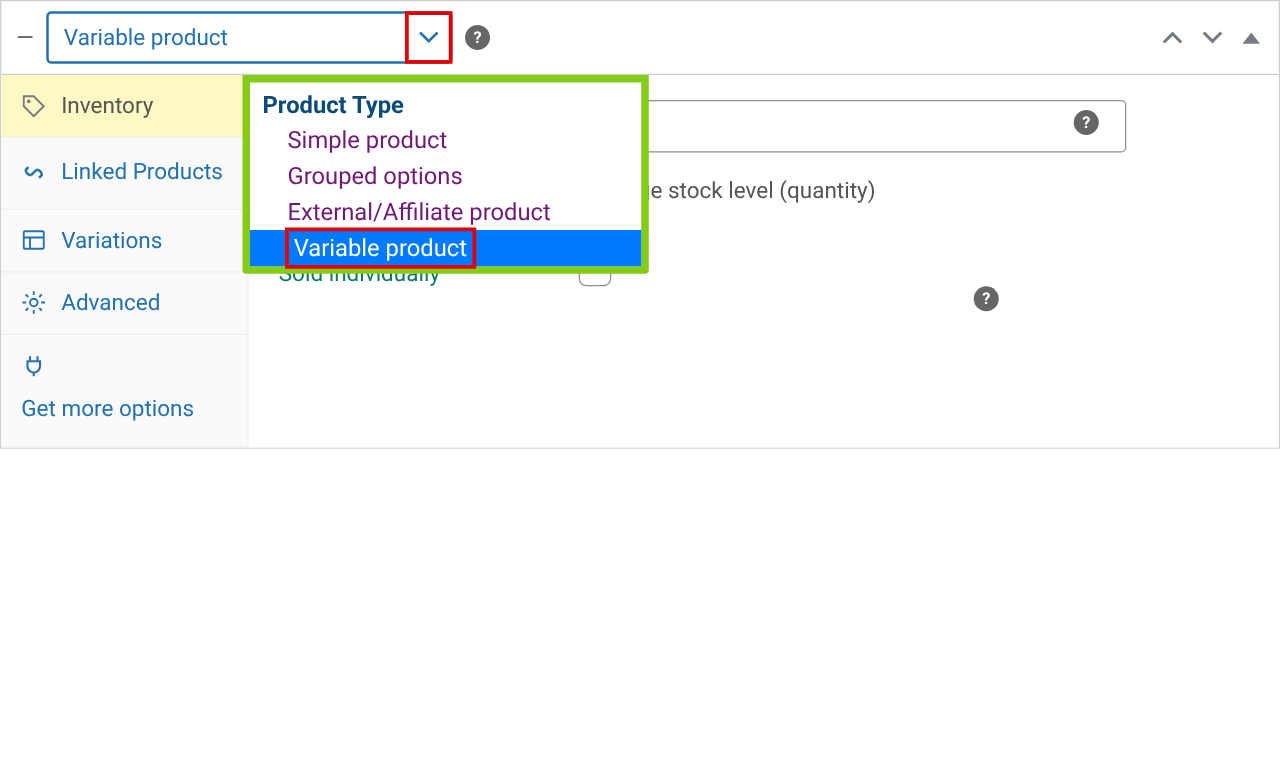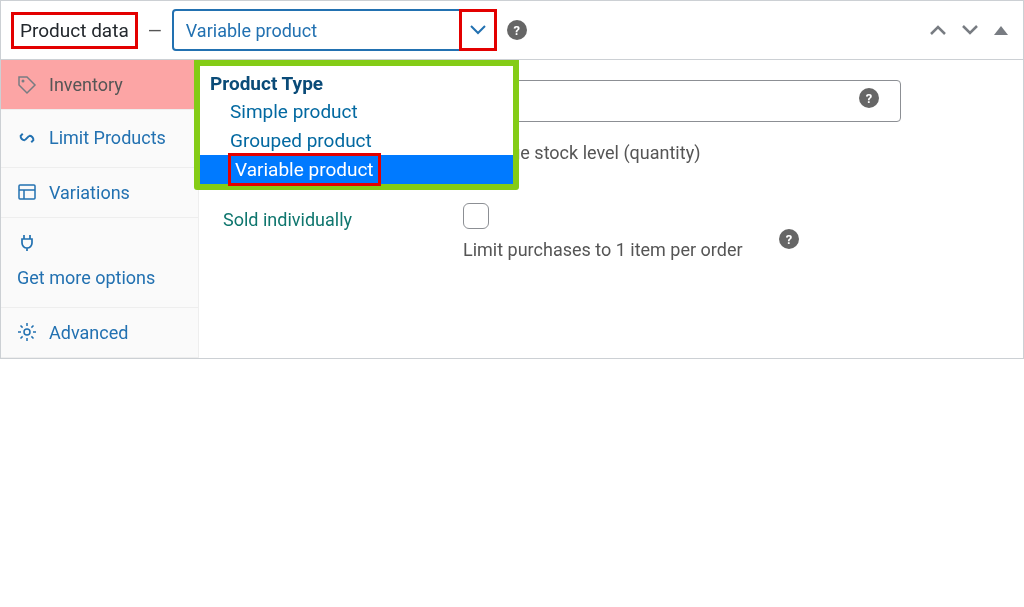--- a/index.html
+++ b/index.html
@@ -115,21 +115,21 @@
     }
     
     .dropdown-group-label {
       font-weight: 700;
       color: #0a4b78;
       padding: 6px 10px 2px 10px;
     }
     
     .dropdown-option {
       padding: 3px 10px 3px 30px;
-      color: #0369a1;
+      color: #701a75;
       cursor: pointer;
     }
     
     .dropdown-option.selected {
       background: #007aff;
       color: #fff;
       position: relative;
     }
     
     .dropdown-selected-highlight {
@@ -160,21 +160,21 @@
       align-items: center;
       gap: 12px;
       padding: 14px 16px;
       color: #2271b1;
       font-size: 18px;
       border-bottom: 1px solid #eee;
       cursor: pointer;
     }
     
     .sidebar-item.active {
-      background: #fca5a5;
+      background: #fef9c3;
       color: #555;
       position: relative;
     }
     
     .sidebar-item.multiline {
       flex-wrap: wrap;
       line-height: 1.6;
     }
     
     .sidebar-icon {
@@ -256,21 +256,20 @@
       color: #555;
       font-size: 18px;
     }
   </style>
 </head>
 <body>
 
 <div class="panel">
 
   <div class="panel-header">
-    <span class="product-data-label">Product data</span>
     <span class="dash">—</span>
 
     <div class="product-type-select">
       <span>Variable product</span>
       <div class="chevron-box">
         <svg class="chevron-down" viewBox="0 0 16 10">
             <path d="M1 1 L8 8 L15 1" stroke="#2271b1" stroke-width="2" fill="none"></path>
           </svg>
       </div>
     </div>
@@ -286,21 +285,22 @@
         </svg>
       <svg class="ctrl" width="16" height="12" viewBox="0 0 16 12">
           <path d="M1 11 L8 2 L15 11 Z" fill="#787c82"></path>
         </svg>
     </div>
   </div>
 
   <div class="dropdown">
     <div class="dropdown-group-label">Product Type</div>
     <div class="dropdown-option">Simple product</div>
-    <div class="dropdown-option">Grouped product</div>
+    <div class="dropdown-option">Grouped options</div>
+    <div class="dropdown-option">External/Affiliate product</div>
     <div class="dropdown-option selected">
       <span style="visibility:hidden;">Variable product</span>
       <span class="dropdown-selected-highlight">Variable product</span>
     </div>
   </div>
 
   <div class="panel-body">
     <div class="sidebar">
 
       <div class="sidebar-item active">
@@ -313,70 +313,69 @@
         <span>Inventory</span>
       </div>
 
 
       <div class="sidebar-item multiline">
         <span class="sidebar-icon">
           <svg width="20" height="20" viewBox="0 0 20 20">
               <path d="M7 10 A4 4 0 0 1 7 4 L10 4 M13 10 A4 4 0 0 1 13 16 L10 16 M7 10 L13 10" fill="none" stroke="#2271b1" stroke-width="2" transform="rotate(-45 10 10)"></path>
             </svg>
         </span>
-        <span>Limit Products</span>
+        <span>Linked Products</span>
       </div>
 
       <div class="sidebar-item">
         <span class="sidebar-icon">
           <svg width="20" height="20" viewBox="0 0 20 20">
               <rect x="2" y="3" width="16" height="14" rx="1" fill="none" stroke="#2271b1" stroke-width="1.5"></rect>
               <line x1="2" y1="8" x2="18" y2="8" stroke="#2271b1" stroke-width="1.5"></line>
               <line x1="7" y1="8" x2="7" y2="17" stroke="#2271b1" stroke-width="1.5"></line>
             </svg>
         </span>
         <span>Variations</span>
       </div>
 
 
-      <div class="sidebar-item multiline">
-        <span class="sidebar-icon">
-          <svg width="20" height="20" viewBox="0 0 20 20">
-              <path d="M7 3 L7 7 M13 3 L13 7 M5 7 L15 7 L15 11 A5 5 0 0 1 5 11 Z M10 16 L10 19" fill="none" stroke="#2271b1" stroke-width="1.7"></path>
-            </svg>
-        </span>
-        <span>Get more options</span>
-      </div>
-
       <div class="sidebar-item">
         <span class="sidebar-icon">
           <svg width="20" height="20" viewBox="0 0 20 20">
               <circle cx="10" cy="10" r="3" fill="none" stroke="#2271b1" stroke-width="1.5"></circle>
               <path d="M10 1 L10 4 M10 16 L10 19 M1 10 L4 10 M16 10 L19 10 M3.5 3.5 L5.6 5.6 M14.4 14.4 L16.5 16.5 M3.5 16.5 L5.6 14.4 M14.4 5.6 L16.5 3.5" stroke="#2271b1" stroke-width="1.5"></path>
             </svg>
         </span>
         <span>Advanced</span>
+      </div>
+
+      <div class="sidebar-item multiline">
+        <span class="sidebar-icon">
+          <svg width="20" height="20" viewBox="0 0 20 20">
+              <path d="M7 3 L7 7 M13 3 L13 7 M5 7 L15 7 L15 11 A5 5 0 0 1 5 11 Z M10 16 L10 19" fill="none" stroke="#2271b1" stroke-width="1.7"></path>
+            </svg>
+        </span>
+        <span>Get more options</span>
       </div>
 
     </div>
 
     <div class="main-content">
 
       <div class="form-row sku-row">
         <div class="form-label"></div>
         <input type="text" class="text-input" style="margin-left: 38px;">
         <span class="help-icon inline-help">?</span>
       </div>
 
       <div class="manage-stock-desc">Manage stock level (quantity)</div>
 
       <div class="form-row sold-row">
         <div class="form-label">Sold individually</div>
         <div>
           <div class="checkbox"></div>
-          <span class="checkbox-desc">Limit purchases to 1 item per order</span>
         </div>
         <span class="help-icon inline-help">?</span>
       </div>
 
     </div>
   </div>
 </div>
 
 </body></html>

